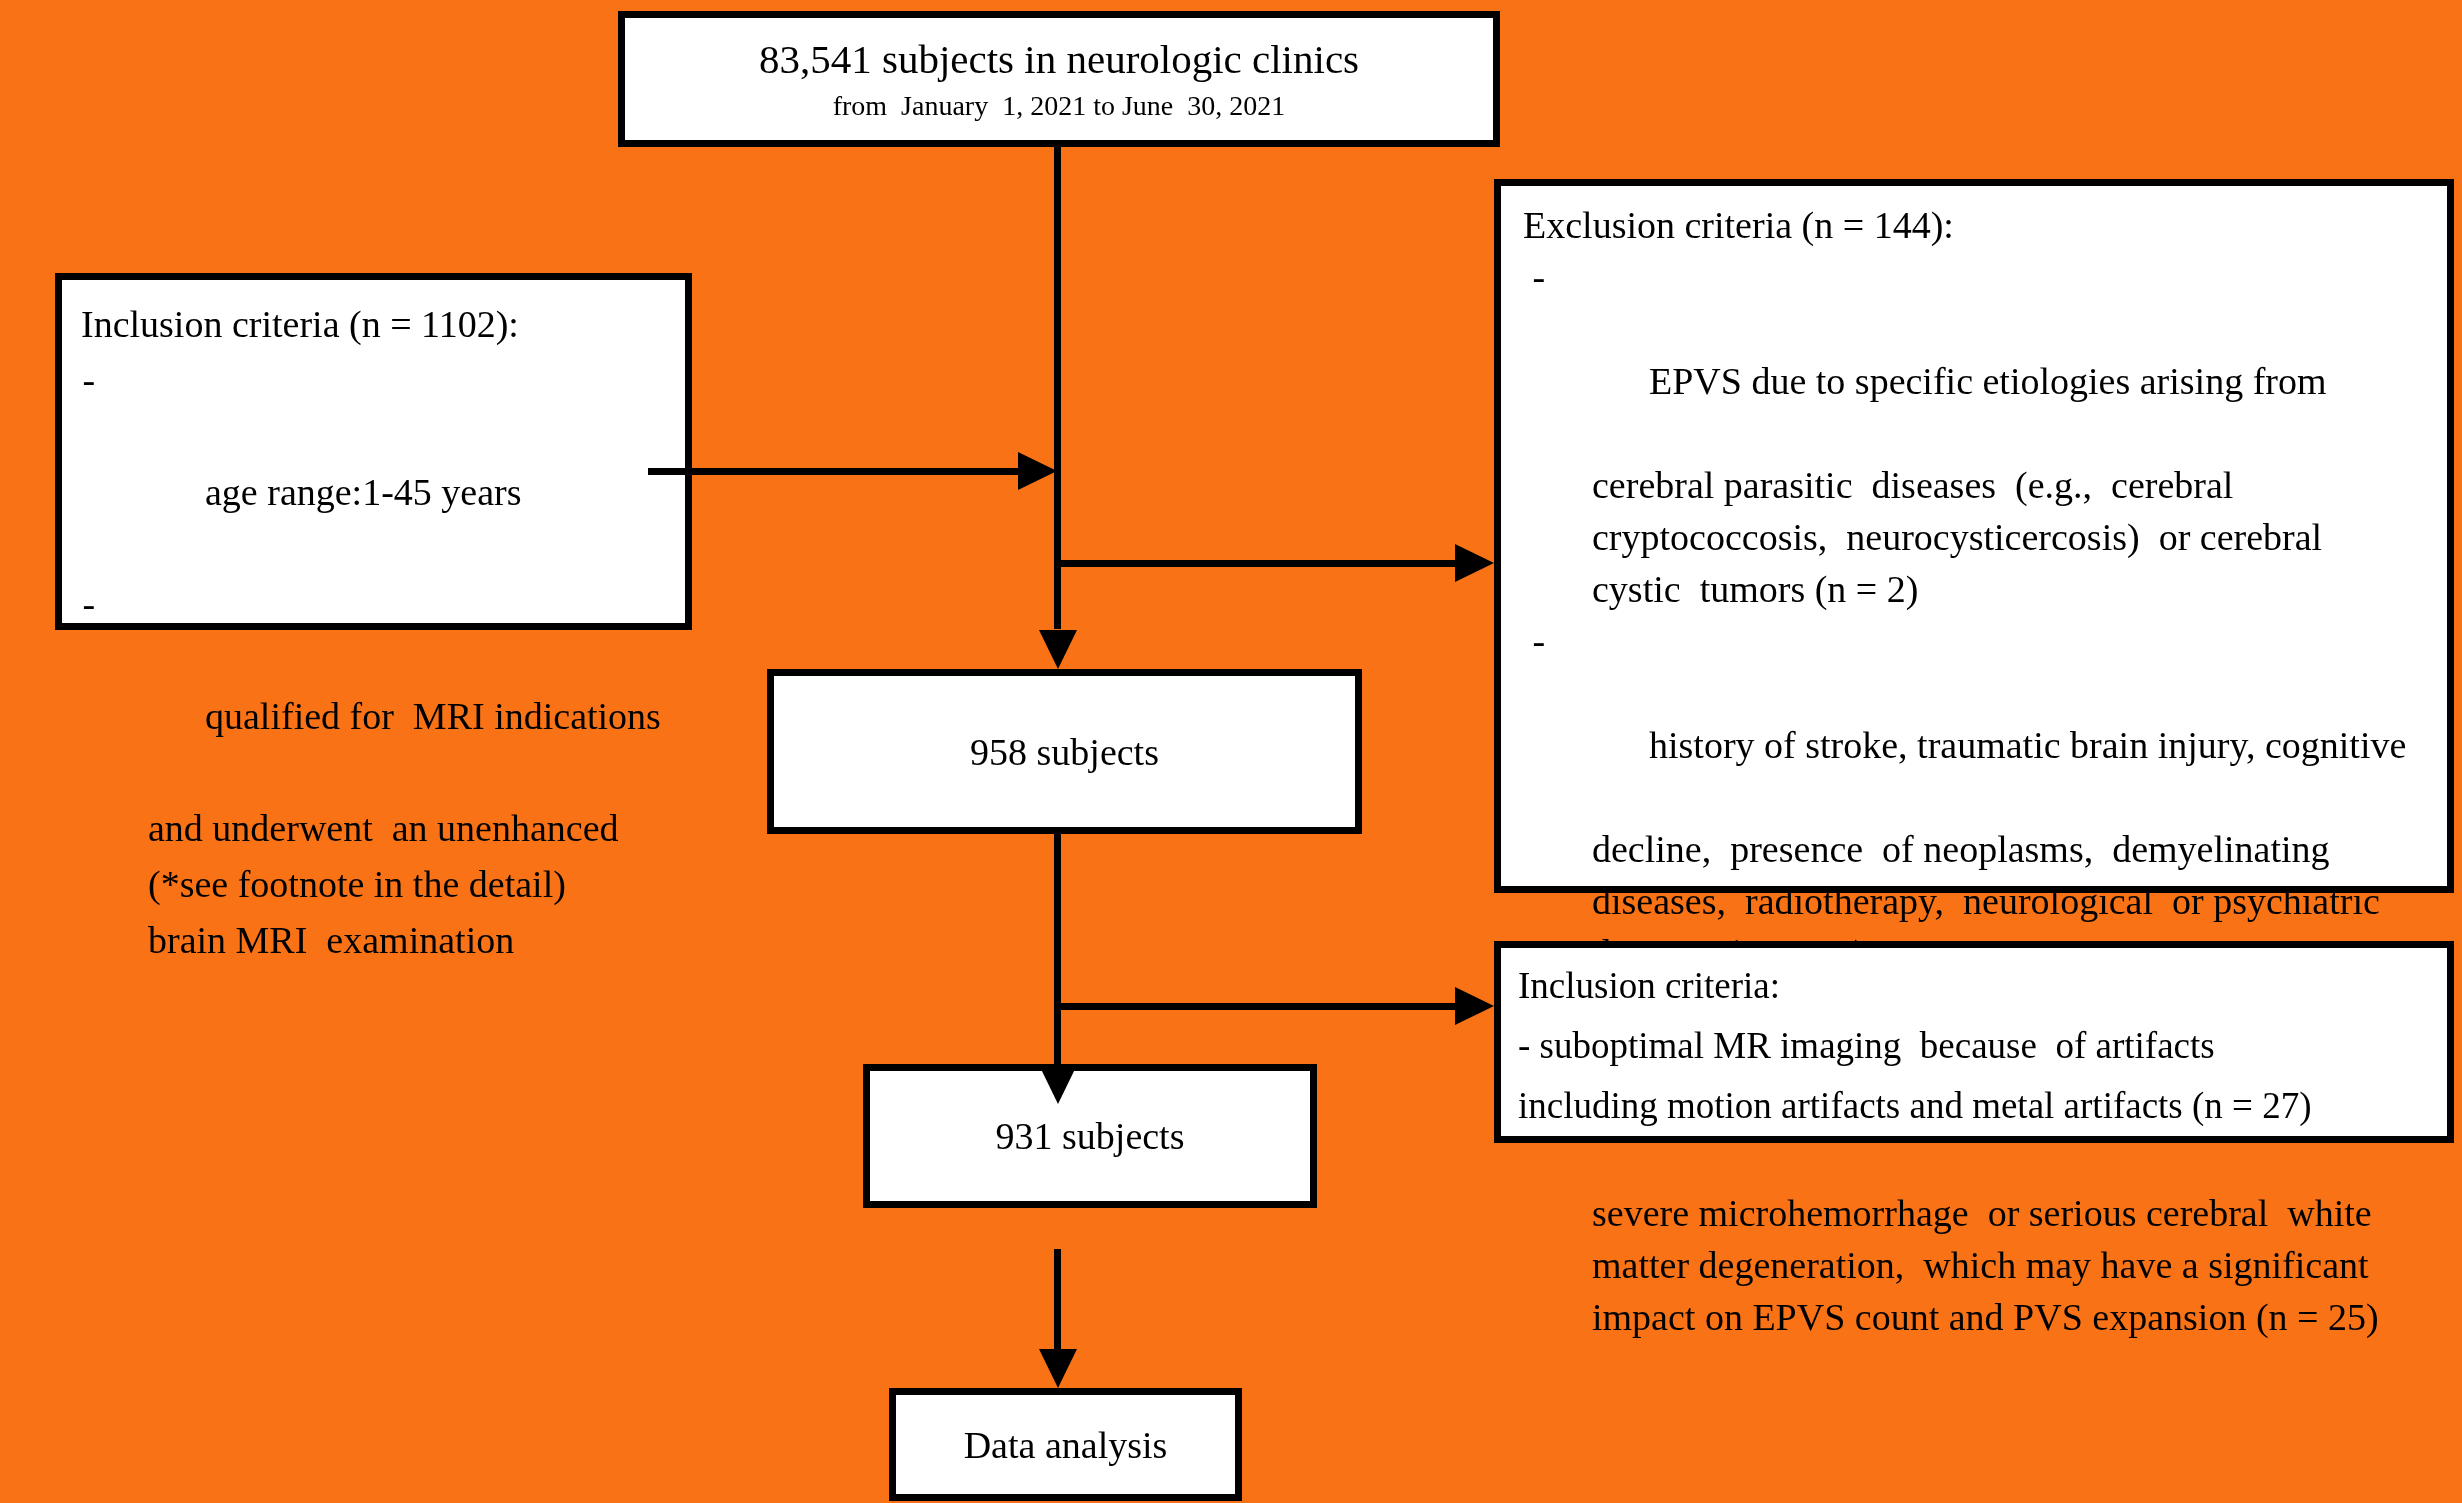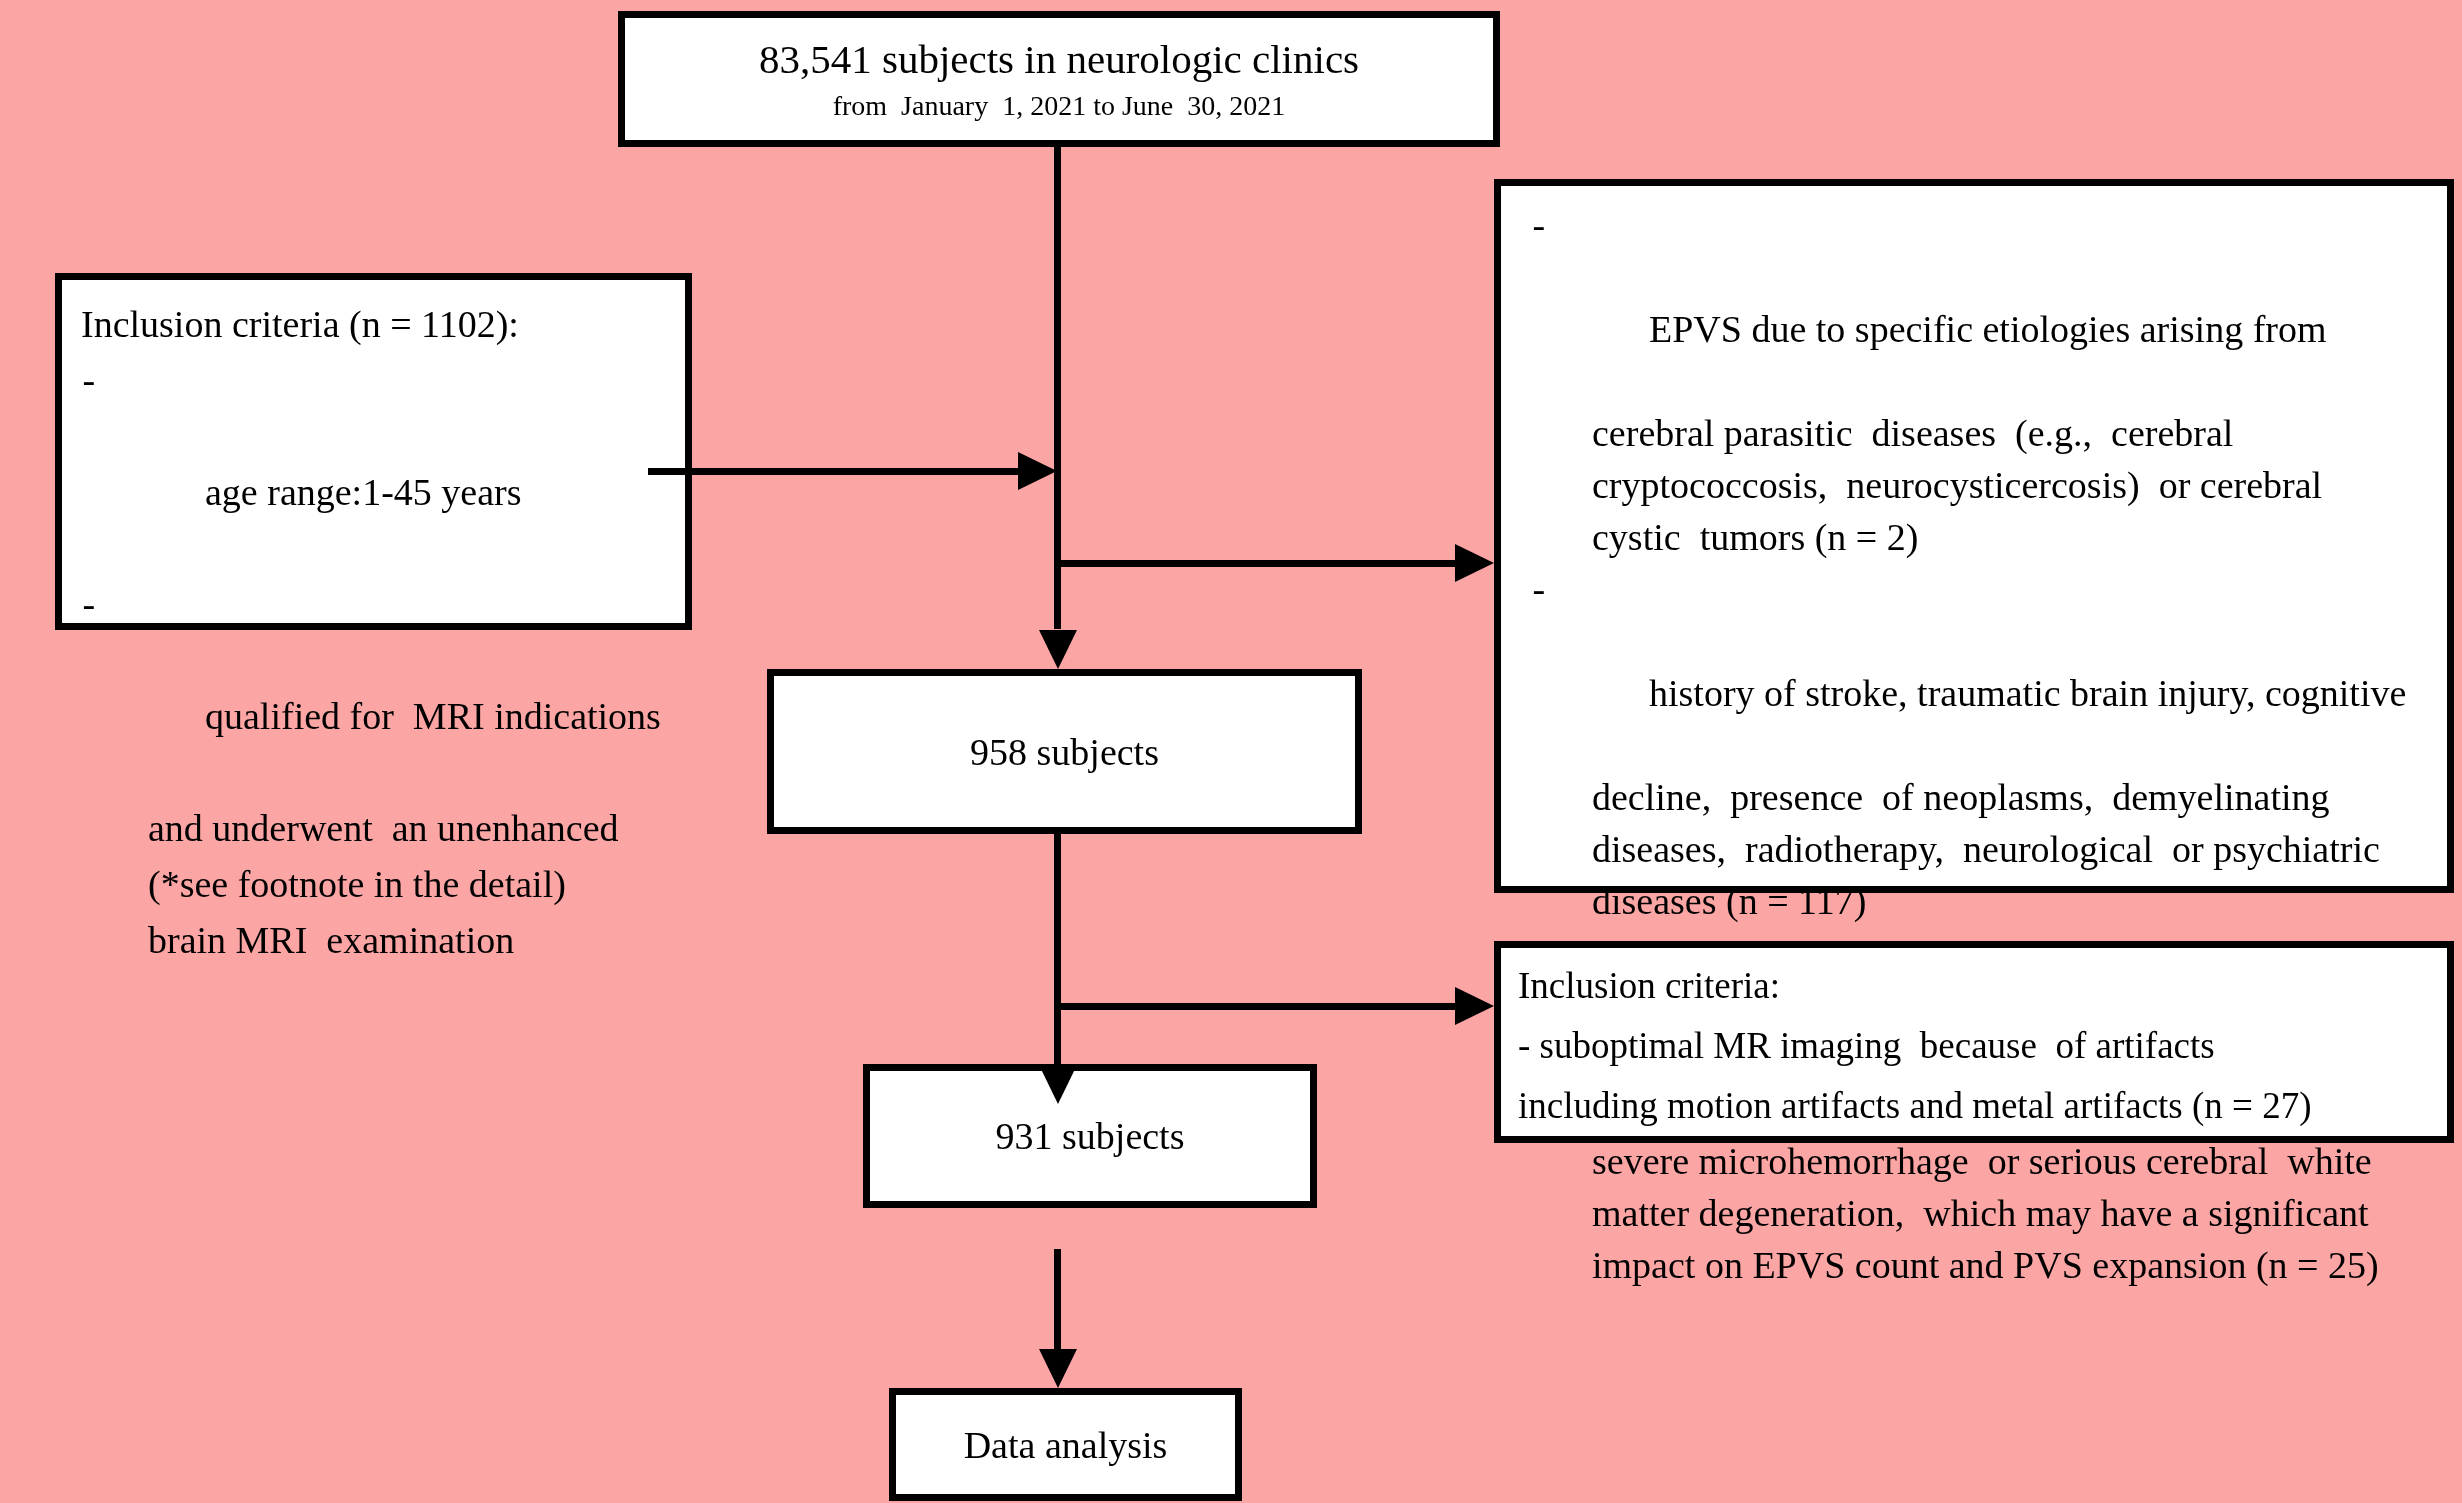--- a/index.html
+++ b/index.html
@@ -1,20 +1,20 @@
 <!DOCTYPE html>
 <html style="font-size:12.6px"><head>
 <meta charset="utf-8">
 <style>
   html, body { margin: 0; padding: 0; background: #ffffff; }
   .stage {
     position: relative;
     width: 2462px;
     height: 1504px;
-    background: #fca5a5;
+    background: #f97316;
     font-family: "Liberation Serif", "DejaVu Serif", serif;
     color: #000000;
   }
   .box {
     position: absolute;
     box-sizing: border-box;
     border: 7px solid #000000;
     background: #ffffff;
   }
   .ln { white-space: pre; line-height: inherit; }
@@ -108,20 +108,21 @@
     <div class="ln hang">
       <span class="dash">-</span>
       <span>qualified for  MRI indications</span>
     </div>
     <div class="ln hang">and underwent  an unenhanced</div>
     <div class="ln hang">(*see footnote in the detail)</div>
     <div class="ln hang">brain MRI  examination</div>
   </div>
 
   <div class="box b-exc1">
+    <div class="ln">Exclusion criteria (n = 144):</div>
     <div class="ln hang">
       <span class="dash">-</span>
       <span>EPVS due to specific etiologies arising from</span>
     </div>
     <div class="ln hang">cerebral parasitic  diseases  (e.g.,  cerebral</div>
     <div class="ln hang">cryptococcosis,  neurocysticercosis)  or cerebral</div>
     <div class="ln hang">cystic  tumors (n = 2)</div>
     <div class="ln hang">
       <span class="dash">-</span>
       <span>history of stroke, traumatic brain injury, cognitive</span>

